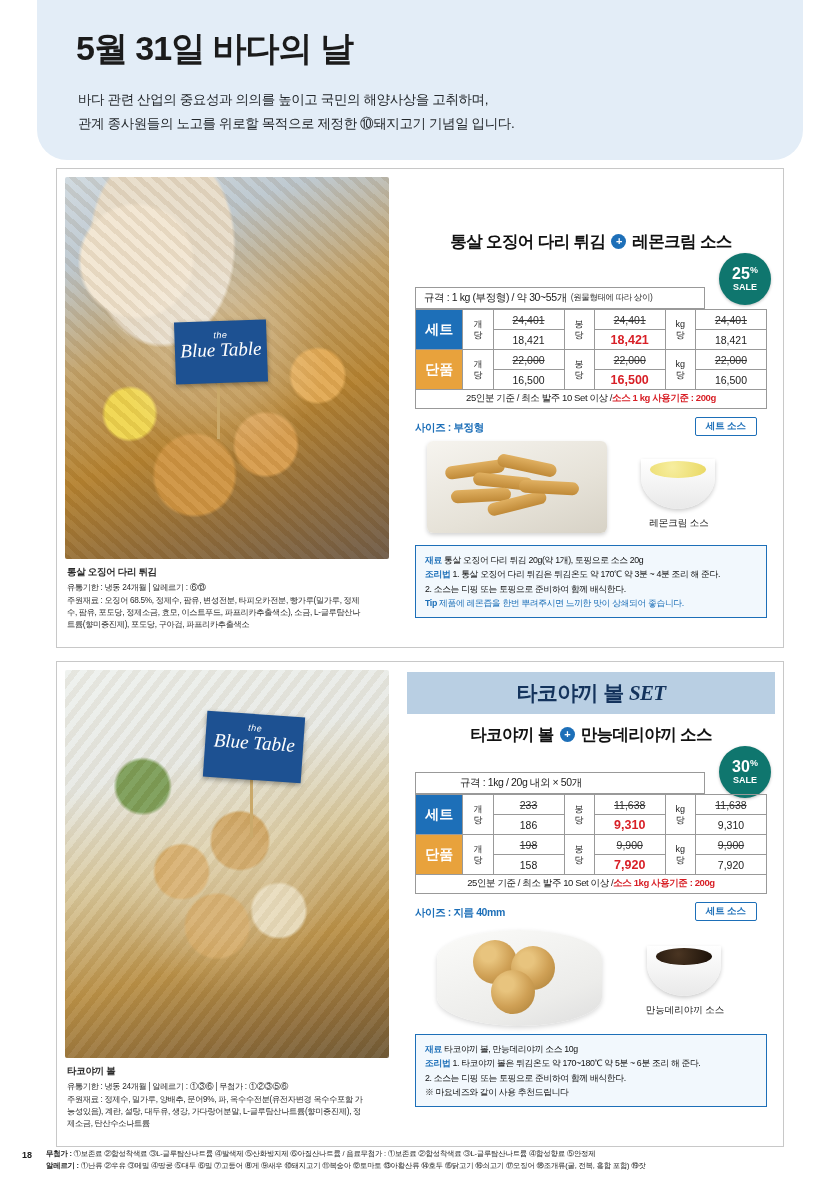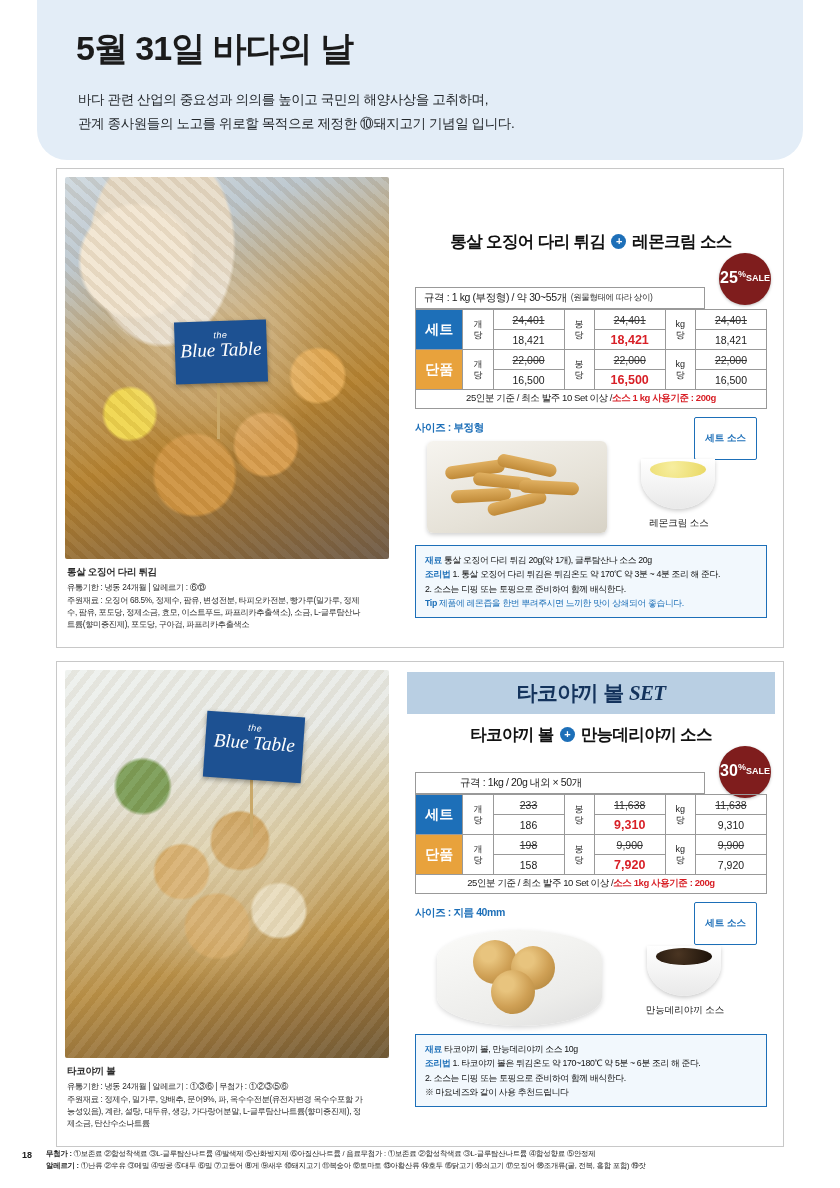--- a/index.html
+++ b/index.html
@@ -138,22 +138,22 @@
   }
   .plus-badge {
     display: inline-block; width: 15px; height: 15px; border-radius: 50%;
     background: #1d6fb8; color: #fff; font-size: 11px; line-height: 15px;
     text-align: center; vertical-align: 2px; margin: 0 2px; font-weight: bold;
   }
 
   .sale-badge {
     position: absolute; right: 14px; top: 84px;
     width: 52px; height: 52px; border-radius: 50%;
-    background: #7f1d1d; color: #fff;
-    display: flex; flex-direction: row; align-items: center; justify-content: center;
+    background: #0f766e; color: #fff;
+    display: flex; flex-direction: column; align-items: center; justify-content: center;
     line-height: 1.05;
     box-shadow: 0 1px 3px rgba(0,0,0,0.25);
   }
   .sale-badge .pct { font-size: 16px; font-weight: bold; }
   .sale-badge .pct sup { font-size: 9px; }
   .sale-badge .lbl { font-size: 9px; font-weight: bold; }
 
   .spec-row {
     position: absolute; left: 18px; width: 290px; height: 22px;
     border: 1px solid #999;
@@ -201,21 +201,21 @@
     position: absolute; left: 18px;
     font-size: 10.5px; font-weight: bold; color: #1d6fb8; letter-spacing:-0.4px;
   }
   #size-1 { top: 252px; }
   #size-2 { top: 244px; }
 
   .sauce-tag {
     position: absolute; right: 28px;
     border: 1px solid #1d6fb8; color: #1d6fb8;
     font-size: 9.5px; font-weight: bold;
-    padding: 14px 10px; border-radius: 2px; background:#fff;
+    padding: 2px 10px; border-radius: 2px; background:#fff;font-family:Liberation Serif, serif;
   }
   #stag-1 { top: 248px; }
   #stag-2 { top: 240px; }
 
   .plate {
     position: absolute;
     border-radius: 6px;
   }
   #plate-1 {
     left: 30px; top: 272px; width: 180px; height: 92px;
@@ -387,21 +387,21 @@
       <div class="fry" style="left:92px; top:40px; transform:rotate(3deg);"></div>
     </div>
 
     <div class="bowl lemon" id="bowl-1">
       <div class="cup"></div>
       <div class="liquid"></div>
     </div>
     <div class="sauce-name" id="sname-1">레몬크림 소스</div>
 
     <div class="recipe" id="recipe-1">
-      <div><b class="kw">재료</b><span> 통살 오징어 다리 튀김 20g(약 1개), 글루탐산나 소스 20g</span></div>
+      <div><b class="kw">재료</b><span> 통살 오징어 다리 튀김 20g(약 1개), 토핑으로 소스 20g</span></div>
       <div><b class="kw">조리법</b><span> 1. 통살 오징어 다리 튀김은 튀김온도 약 170℃ 약 3분 ~ 4분 조리 해 준다.</span></div>
       <div><span>2. 소스는 디핑 또는 토핑으로 준비하여 함께 배식한다.</span></div>
       <div><b class="tip">Tip</b><span class="tip"> 제품에 레몬즙을 한번 뿌려주시면 느끼한 맛이 상쇄되어 좋습니다.</span></div>
     </div>
   </div>
 </div>
 
 <div class="card" id="card-2">
 
   <div class="photo">

